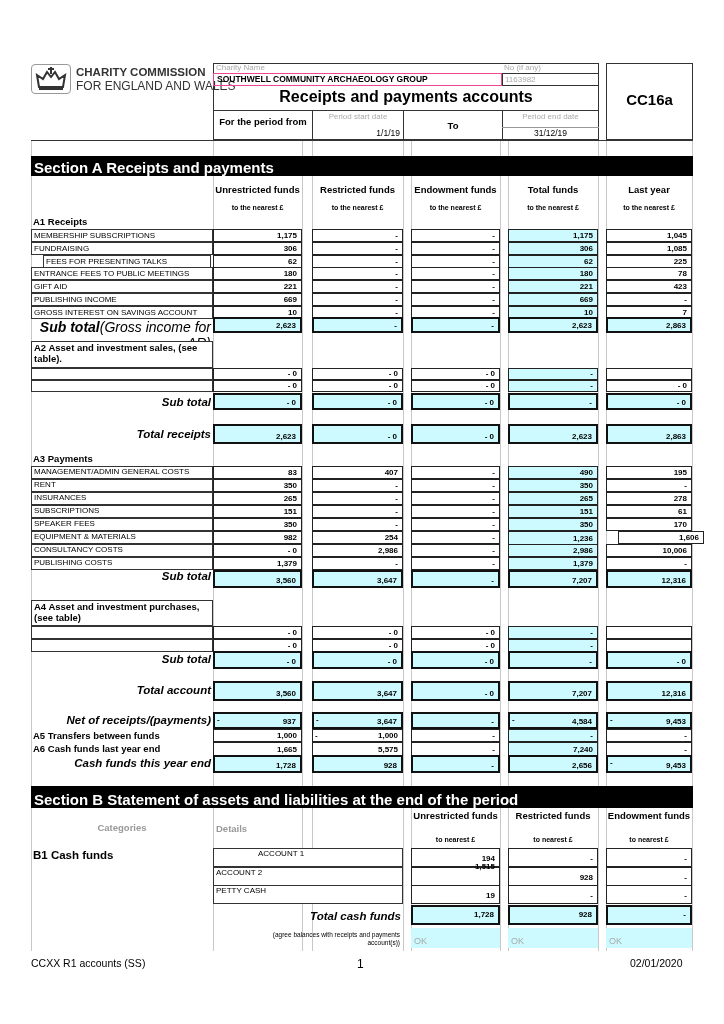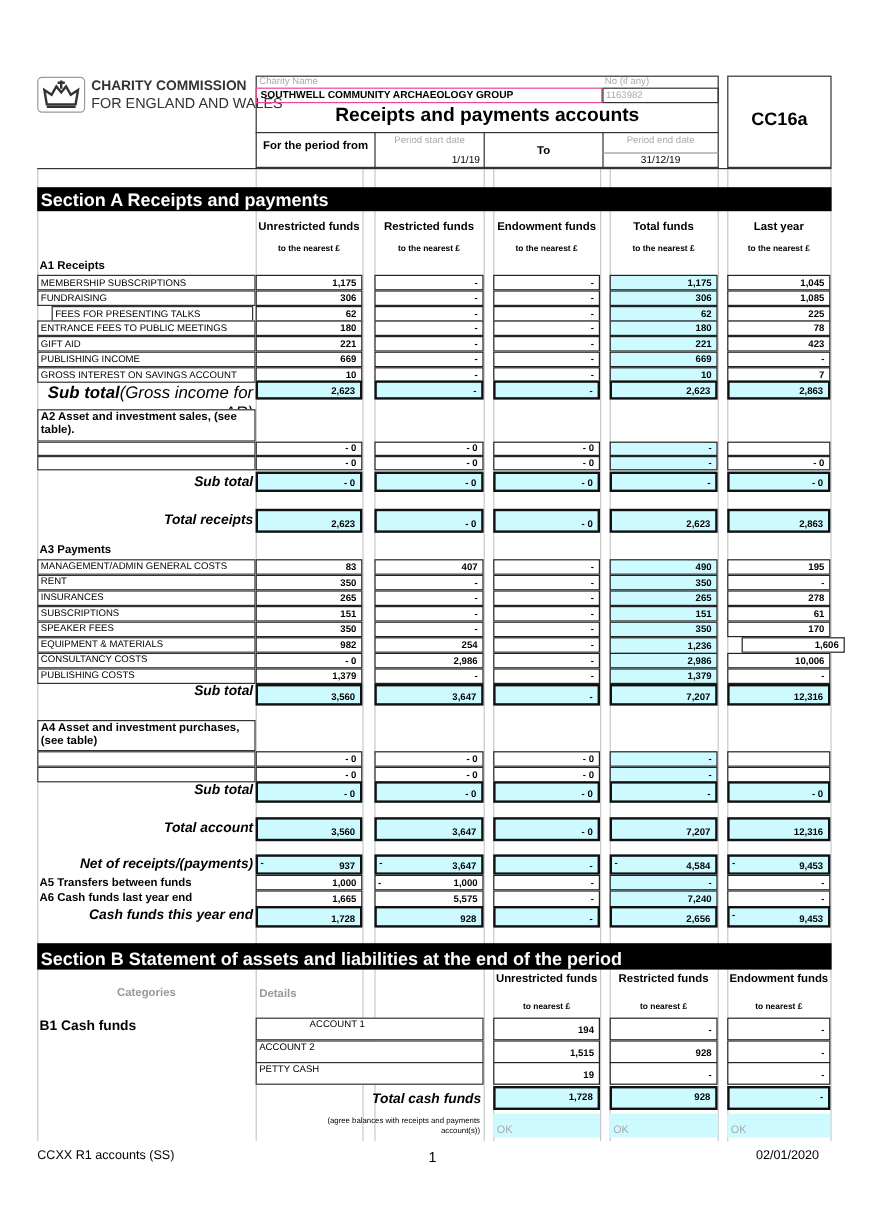--- a/index.html
+++ b/index.html
@@ -570,21 +570,21 @@
     <div class="cell" style="left:411px;top:848px;width:89px;height:19px;padding-bottom:3px;">
       <span>194</span>
     </div>
     <div class="cell" style="left:508px;top:848px;width:90px;height:19px;padding-bottom:3px;">
       <span>-</span>
     </div>
     <div class="cell" style="left:606px;top:848px;width:86px;height:19px;padding-bottom:3px;">
       <span>-</span>
     </div>
     <div class="lbl" style="left:213px;top:866.5px;width:190px;height:19px;align-items:flex-start;">ACCOUNT 2</div>
-    <div class="cell" style="left:411px;top:866.5px;width:89px;height:19px;padding-bottom:3px;">
+    <div class="cell" style="left:411px;top:866.5px;width:89px;height:19px;padding-bottom:14px;">
       <span>1,515</span>
     </div>
     <div class="cell" style="left:508px;top:866.5px;width:90px;height:19px;padding-bottom:3px;">
       <span>928</span>
     </div>
     <div class="cell" style="left:606px;top:866.5px;width:86px;height:19px;padding-bottom:3px;">
       <span>-</span>
     </div>
     <div class="lbl" style="left:213px;top:885px;width:190px;height:19px;align-items:flex-start;">PETTY CASH</div>
     <div class="cell" style="left:411px;top:885px;width:89px;height:19px;padding-bottom:3px;">

